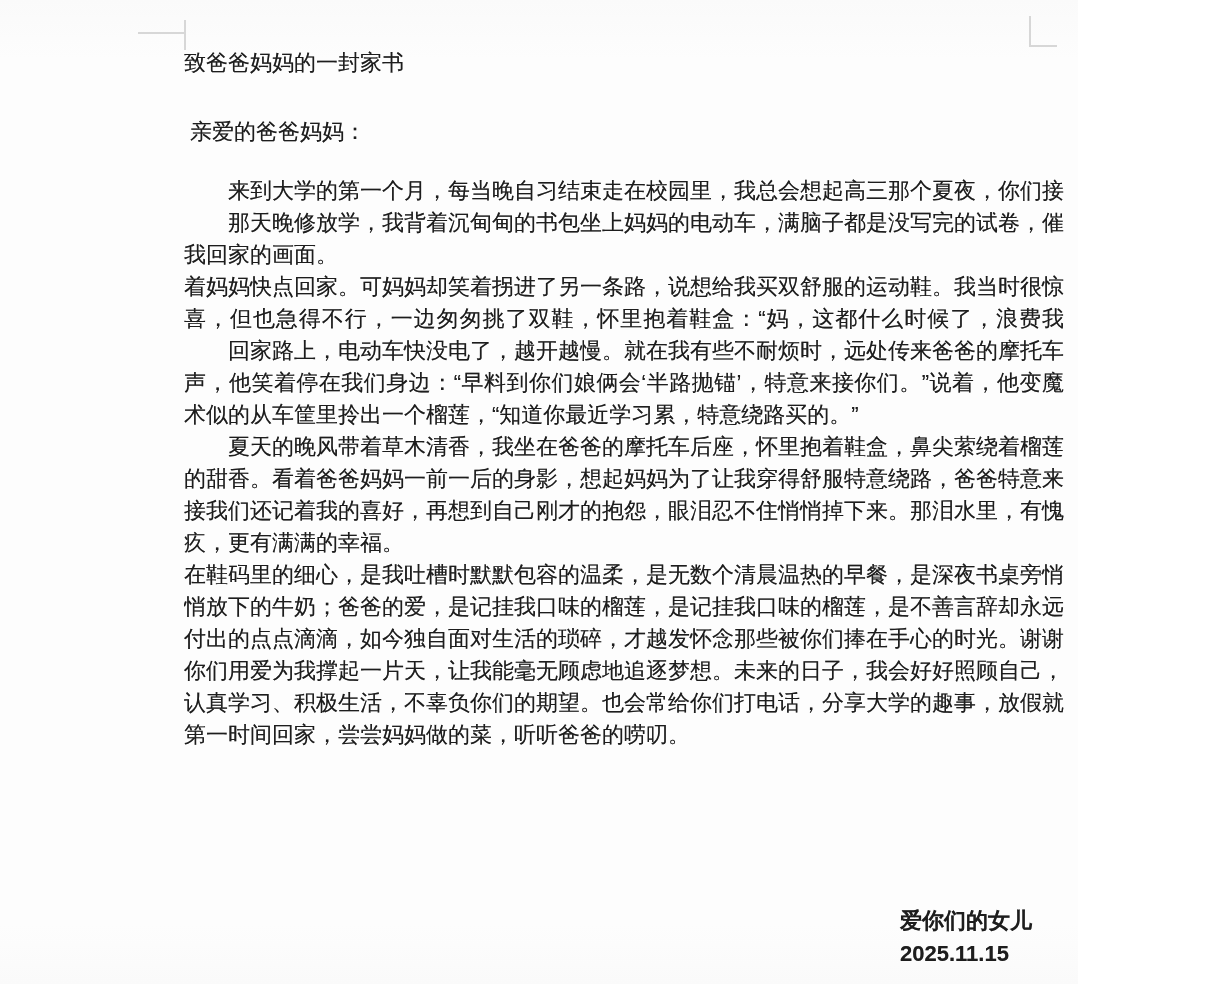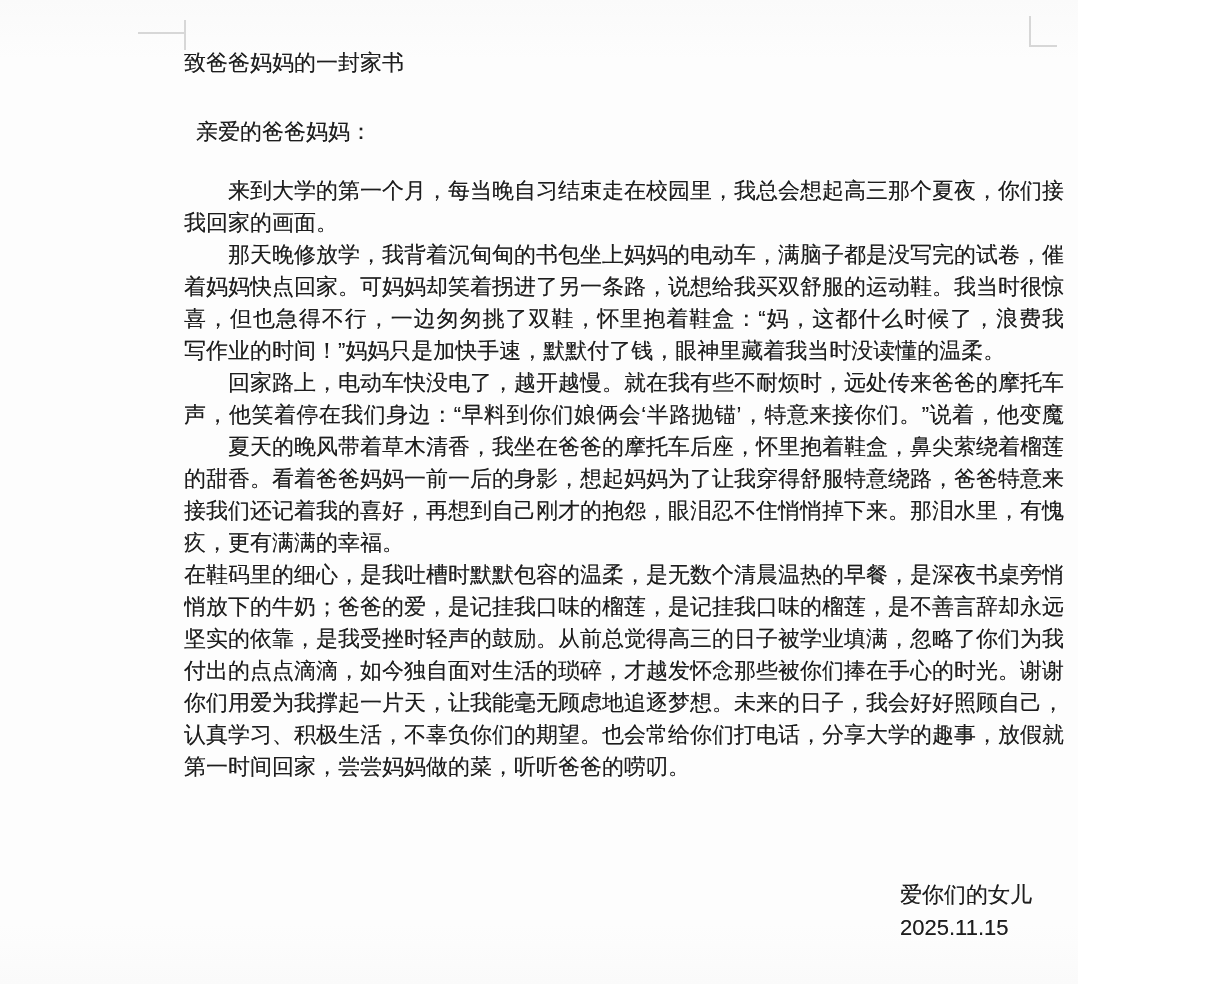--- a/index.html
+++ b/index.html
@@ -19,21 +19,21 @@
     -webkit-font-smoothing: antialiased;
   }
   .txt {
     font-size: 22px;
     line-height: 32px;
     color: #1d1d1d;
     text-shadow: 0 0 0.5px rgba(30,30,30,0.55);
     white-space: nowrap;
   }
   .title    { position: absolute; left: 184px; top: 47px;  }
-  .salutation { position: absolute; left: 196px; top: 116px; text-align: center; }
+  .salutation { position: absolute; left: 190px; top: 116px; text-align: center; }
   .body-block {
     position: absolute;
     left: 184px;
     top: 175px;
     width: 880px;
   }
   .body-block .line {
     font-size: 22px;
     line-height: 32px;
     height: 32px;
@@ -41,21 +41,22 @@
     text-shadow: 0 0 0.5px rgba(30,30,30,0.55);
     text-align: justify;
     text-align-last: left;
     overflow: hidden;
   }
   .body-block .line.jl { text-align-last: justify; }
   .body-block .line.first { padding-left: 44px; }
   .sign-block {
     position: absolute;
     left: 900px;
-    top: 878px;
+    top: 904px;
+    font-weight: bold;
   }
   .sign-block .txt { line-height: 33px; }
   
   .mark { position: absolute; }
   .mark span { position: absolute; background: #d7d7d7; }
   .mark-tl { left: 138px; top: 19px; width: 50px; height: 32px; }
   .mark-tl .v { left: 46px; top: 1px;  width: 2px;  height: 30px; }
   .mark-tl .h { left: 0;    top: 13px; width: 48px; height: 2px;  }
   .mark-tr { left: 1029px; top: 16px; width: 30px; height: 32px; }
   .mark-tr .v { left: 0;    top: 0;    width: 2px;  height: 31px; }
@@ -74,34 +75,33 @@
     <span class="v"></span>
     <span class="h"></span>
   </div>
 
   <div class="txt title">致爸爸妈妈的一封家书</div>
 
   <div class="txt salutation">亲爱的爸爸妈妈：</div>
 
   <div class="body-block" id="body-block">
       <div class="line first jl">来到大学的第一个月，每当晚自习结束走在校园里，我总会想起高三那个夏夜，你们接</div>
+      <div class="line first jl">那天晚修放学，我背着沉甸甸的书包坐上妈妈的电动车，满脑子都是没写完的试卷，催</div>
       <div class="line">我回家的画面。</div>
-      <div class="line first jl">那天晚修放学，我背着沉甸甸的书包坐上妈妈的电动车，满脑子都是没写完的试卷，催</div>
       <div class="line jl">着妈妈快点回家。可妈妈却笑着拐进了另一条路，说想给我买双舒服的运动鞋。我当时很惊</div>
       <div class="line jl">喜，但也急得不行，一边匆匆挑了双鞋，怀里抱着鞋盒：“妈，这都什么时候了，浪费我</div>
-      <div class="line">写作业的时间！”妈妈只是加快手速，默默付了钱，眼神里藏着我当时没读懂的温柔。</div>
       <div class="line first jl">回家路上，电动车快没电了，越开越慢。就在我有些不耐烦时，远处传来爸爸的摩托车</div>
       <div class="line jl">声，他笑着停在我们身边：“早料到你们娘俩会‘半路抛锚’，特意来接你们。”说着，他变魔</div>
+      <div class="line">术似的从车筐里拎出一个榴莲，“知道你最近学习累，特意绕路买的。”</div>
       <div class="line first jl">夏天的晚风带着草木清香，我坐在爸爸的摩托车后座，怀里抱着鞋盒，鼻尖萦绕着榴莲</div>
       <div class="line jl">的甜香。看着爸爸妈妈一前一后的身影，想起妈妈为了让我穿得舒服特意绕路，爸爸特意来</div>
       <div class="line jl">接我们还记着我的喜好，再想到自己刚才的抱怨，眼泪忍不住悄悄掉下来。那泪水里，有愧</div>
       <div class="line">疚，更有满满的幸福。</div>
       <div class="line jl">在鞋码里的细心，是我吐槽时默默包容的温柔，是无数个清晨温热的早餐，是深夜书桌旁悄</div>
       <div class="line jl">悄放下的牛奶；爸爸的爱，是记挂我口味的榴莲，是记挂我口味的榴莲，是不善言辞却永远</div>
-      <div class="line jl">坚实的依靠，是我受挫时轻声的鼓励。从前总觉得高三的日子被学业填满，忽略了你们为我</div>
       <div class="line jl">付出的点点滴滴，如今独自面对生活的琐碎，才越发怀念那些被你们捧在手心的时光。谢谢</div>
       <div class="line jl">你们用爱为我撑起一片天，让我能毫无顾虑地追逐梦想。未来的日子，我会好好照顾自己，</div>
       <div class="line jl">认真学习、积极生活，不辜负你们的期望。也会常给你们打电话，分享大学的趣事，放假就</div>
       <div class="line">第一时间回家，尝尝妈妈做的菜，听听爸爸的唠叨。</div>
     </div>
 
   <div class="sign-block">
     <div class="txt">爱你们的女儿</div>
     <div class="txt">2025.11.15</div>
   </div>

